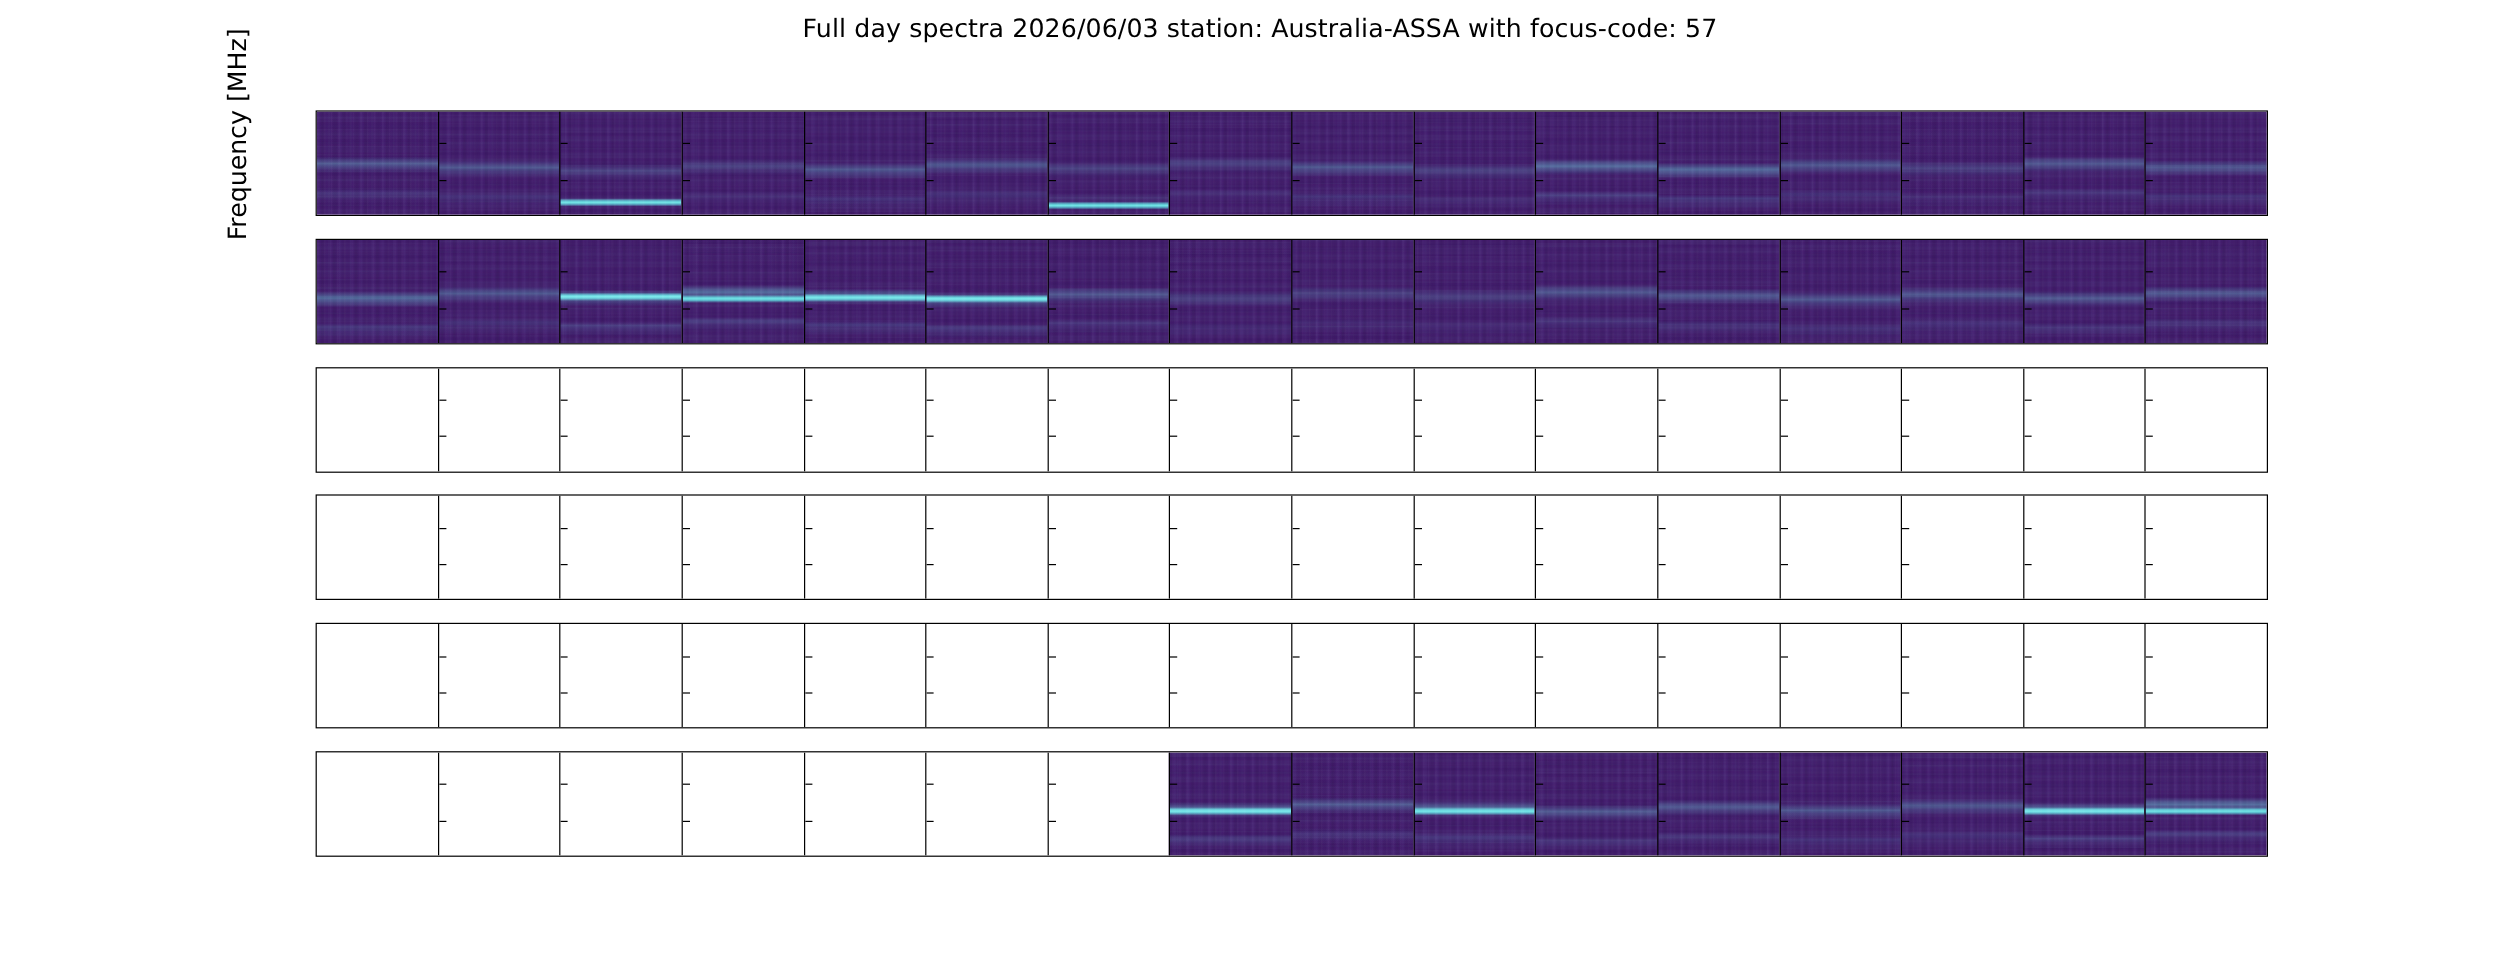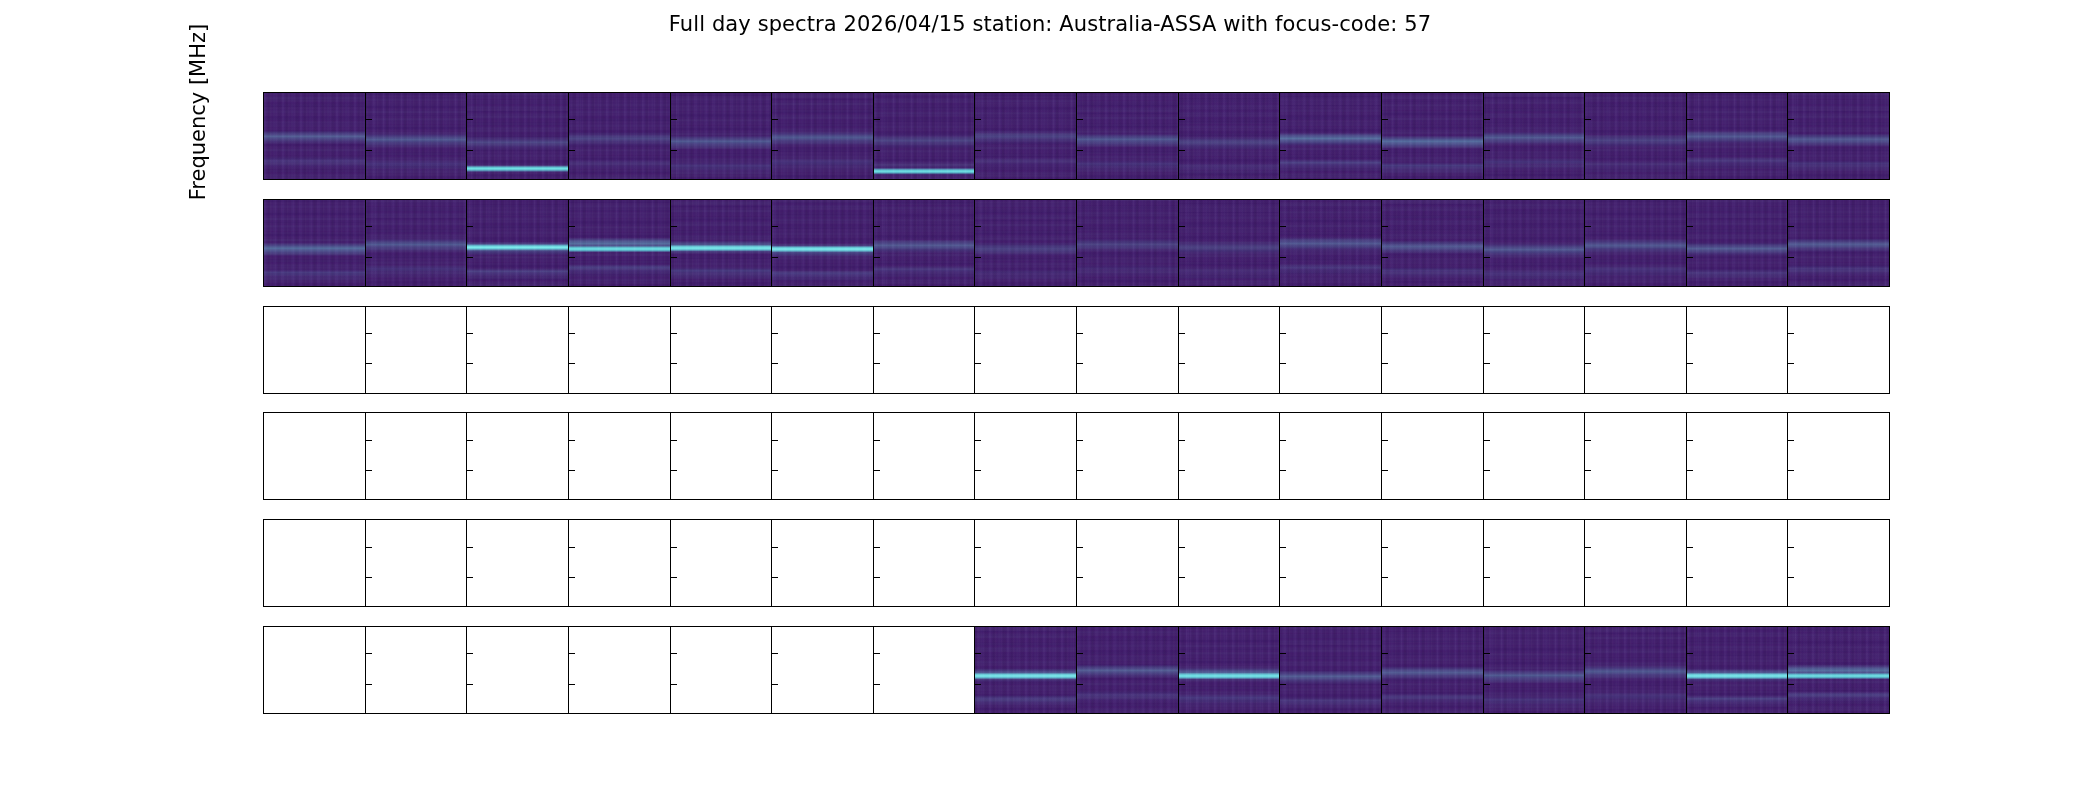--- a/index.html
+++ b/index.html
@@ -172,21 +172,21 @@
     position: absolute;
     top: 100%;
     width: 0;
     height: 6px;
     border-left: 1.3px solid #000000;
   }
 </style>
 </head>
 <body>
 
-<div id="figure-title">Full day spectra 2026/04/15 station: Australia-ASSA with focus-code: 57</div>
+<div id="figure-title">Full day spectra 2026/06/03 station: Australia-ASSA with focus-code: 57</div>
 
 <div id="ylabel">
   <span>Frequency [MHz]</span>
 </div>
 
 <div id="plot-area">
     <div class="axes-row" style="top: 0px;">
       <div class="cells">
         <div class="cell filled">
           <div class="noise" style="background-position: 0px 0px, 0px 0px, 0px 0px;"></div>

